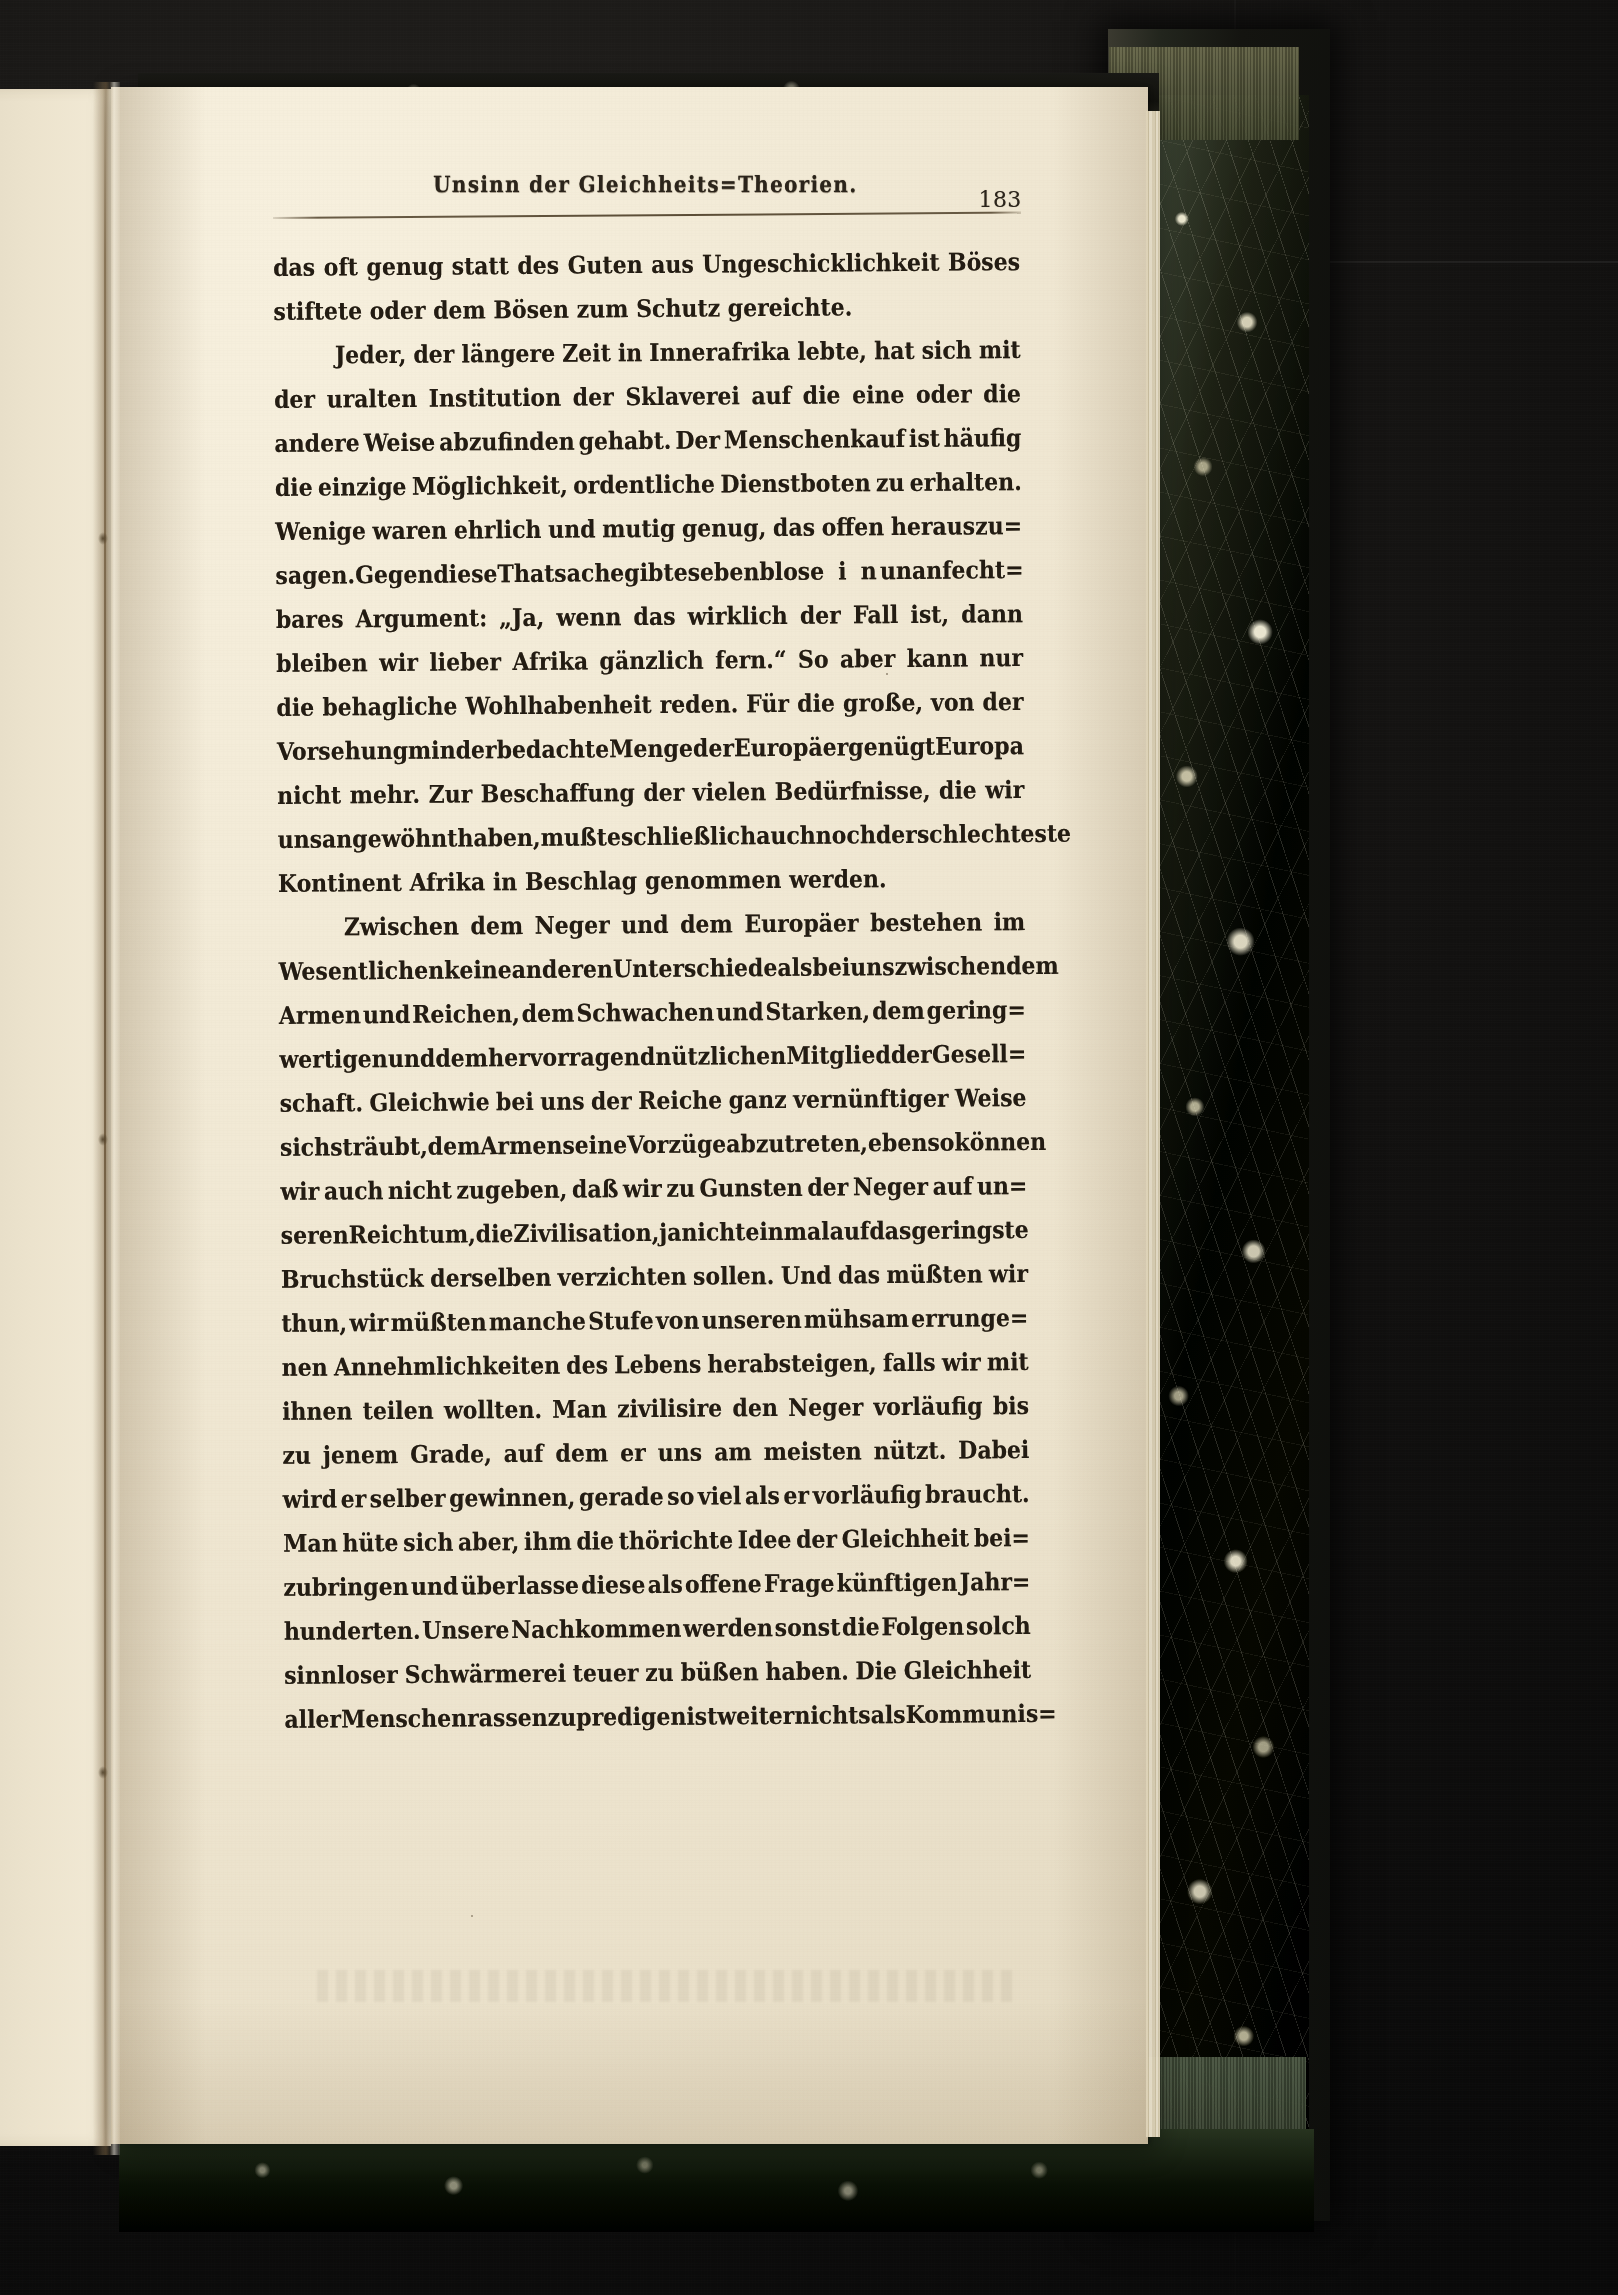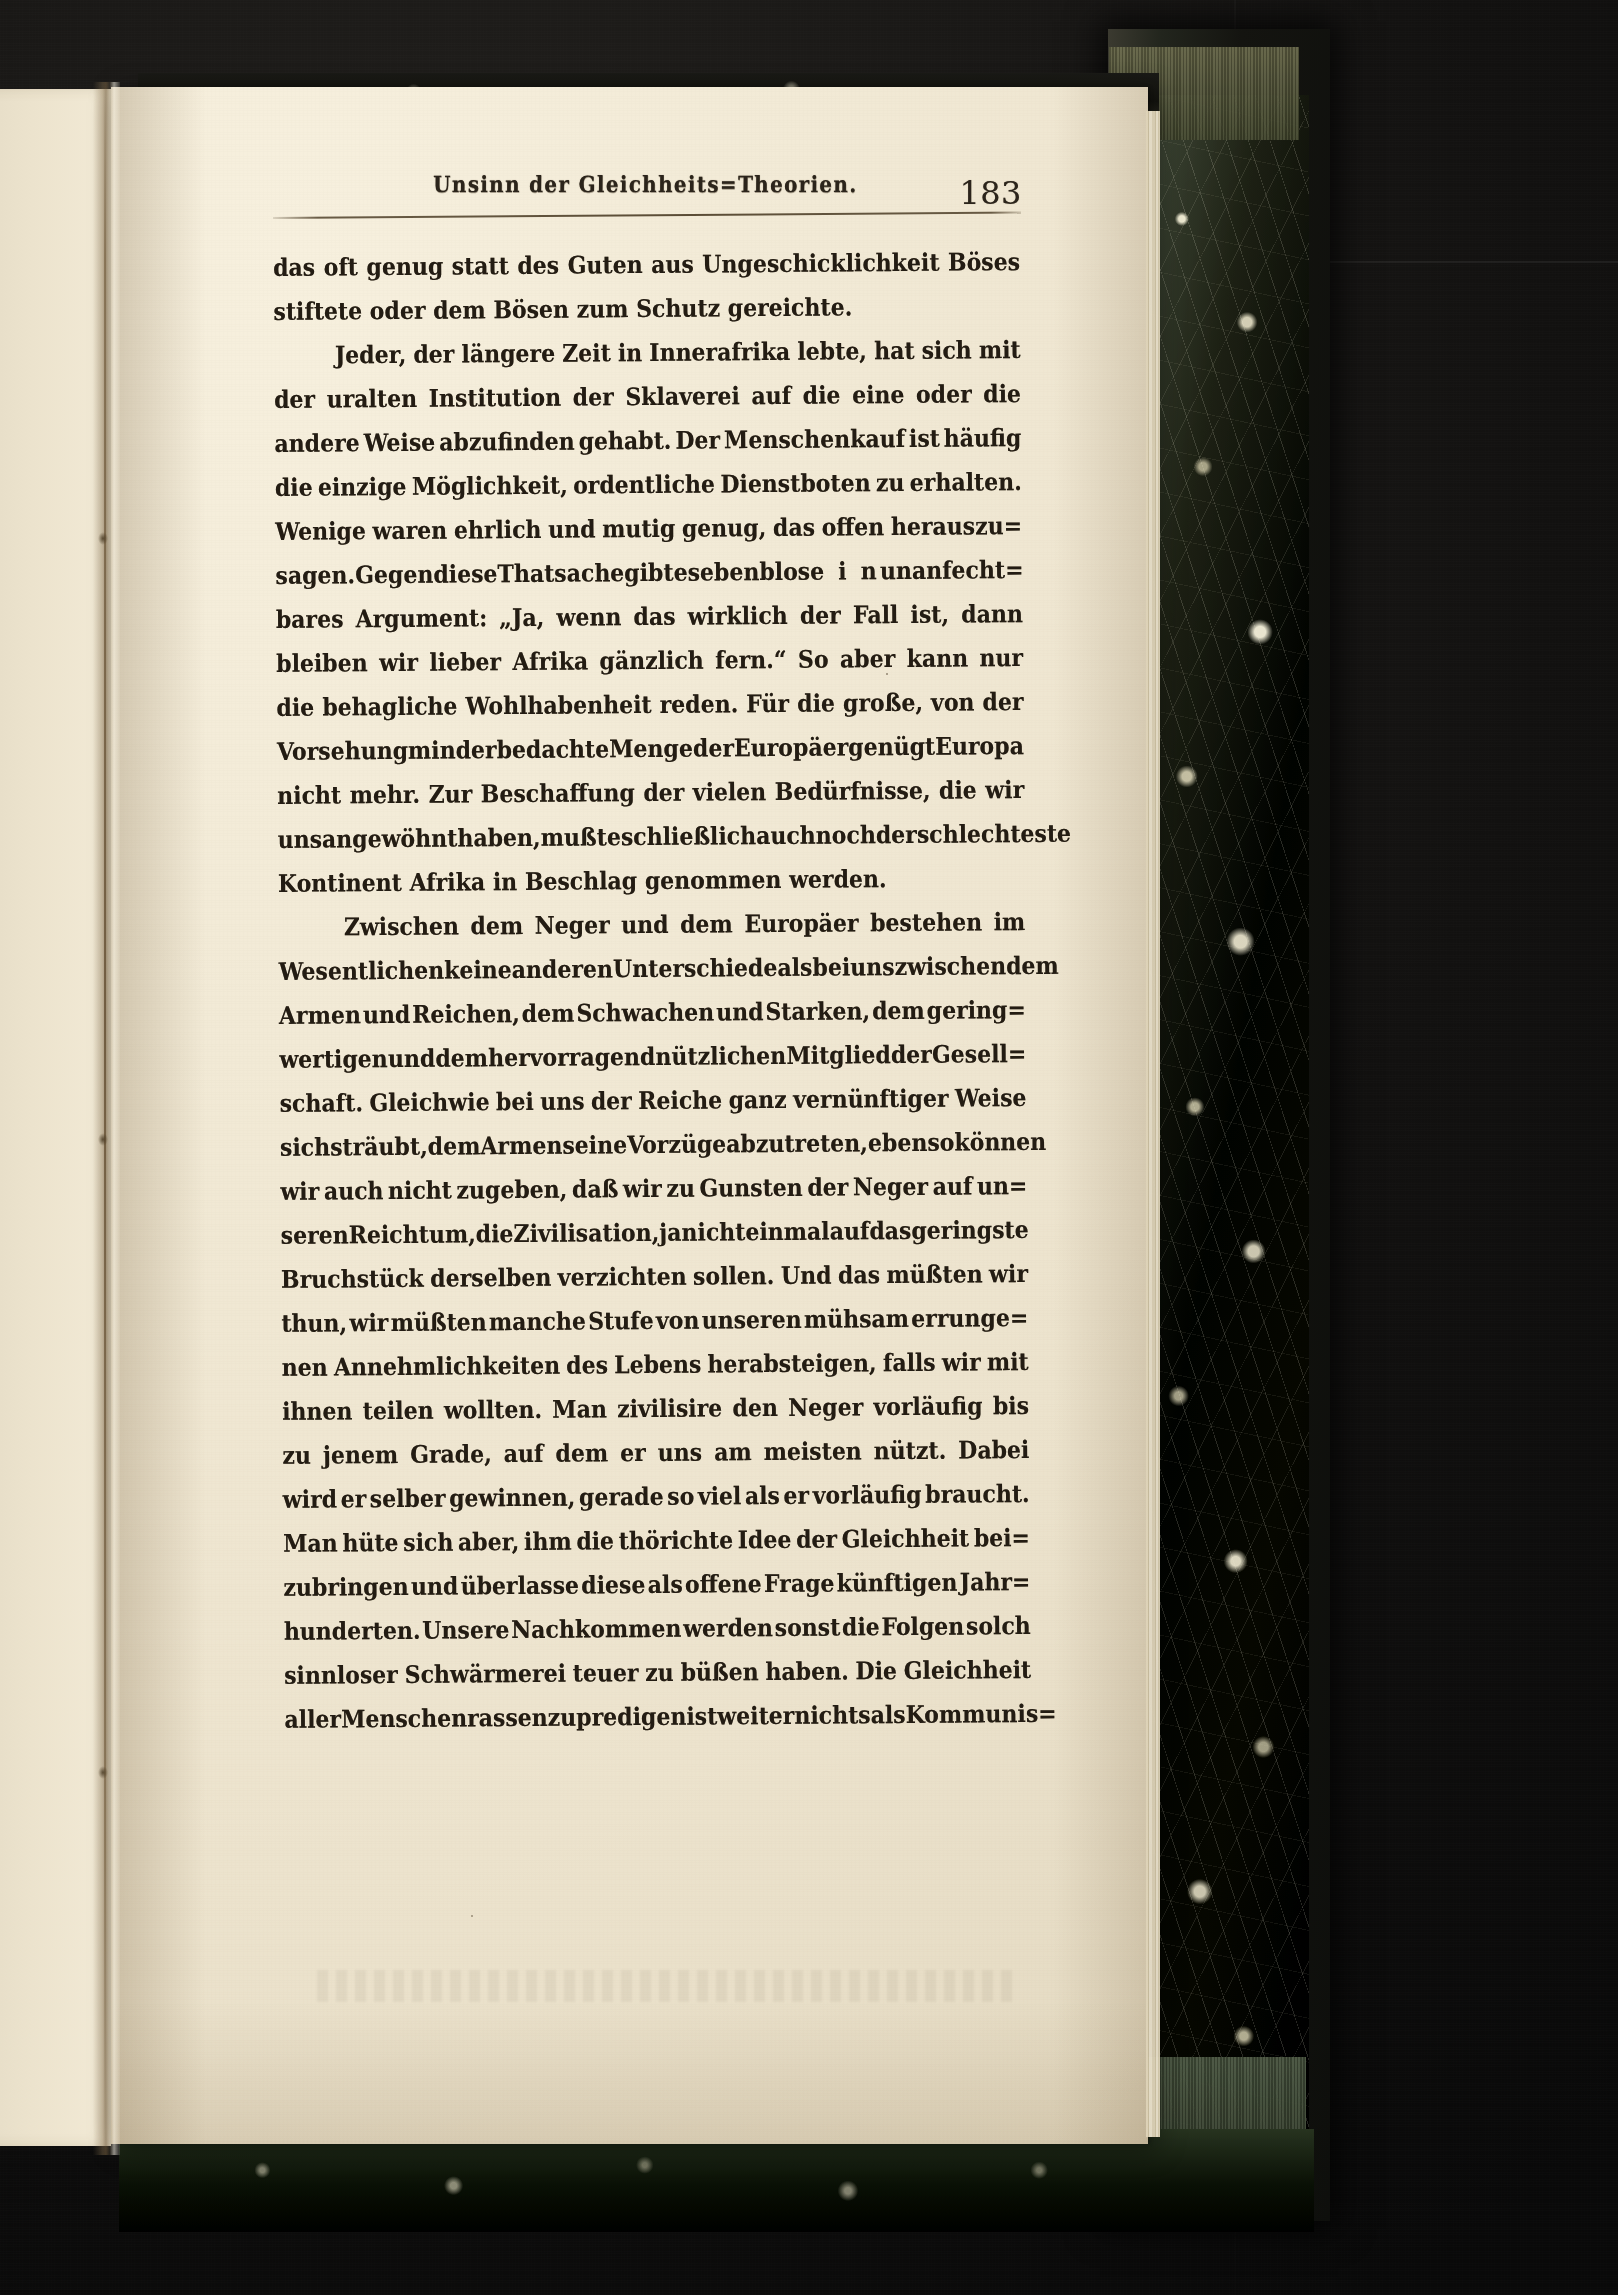--- a/index.html
+++ b/index.html
@@ -232,21 +232,21 @@
     transform: scaleY(1.12) skewX(-0.6deg);
     transform-origin: bottom center;
     text-shadow: 0 0 0.8px rgba(60,45,25,.55), 0.3px 0.3px 0 rgba(50,38,20,.35);
     white-space: nowrap;
   }
   .runhead-folio {
     position: absolute;
     right: -4.7px;
     bottom: -1.6px;
     font-family: "DejaVu Serif", serif;
-    font-size: 32px;
+    font-size: 22px;
     color: #2b241b;
     letter-spacing: 0.4px;
     text-shadow: 0 0 0.8px rgba(60,45,25,.4);
   }
   .rule {
     margin-top: 7.1px;
     height: 1.6px;
     width: 748px;
     background: linear-gradient(90deg,
       rgba(70,55,32,.15) 0%,

